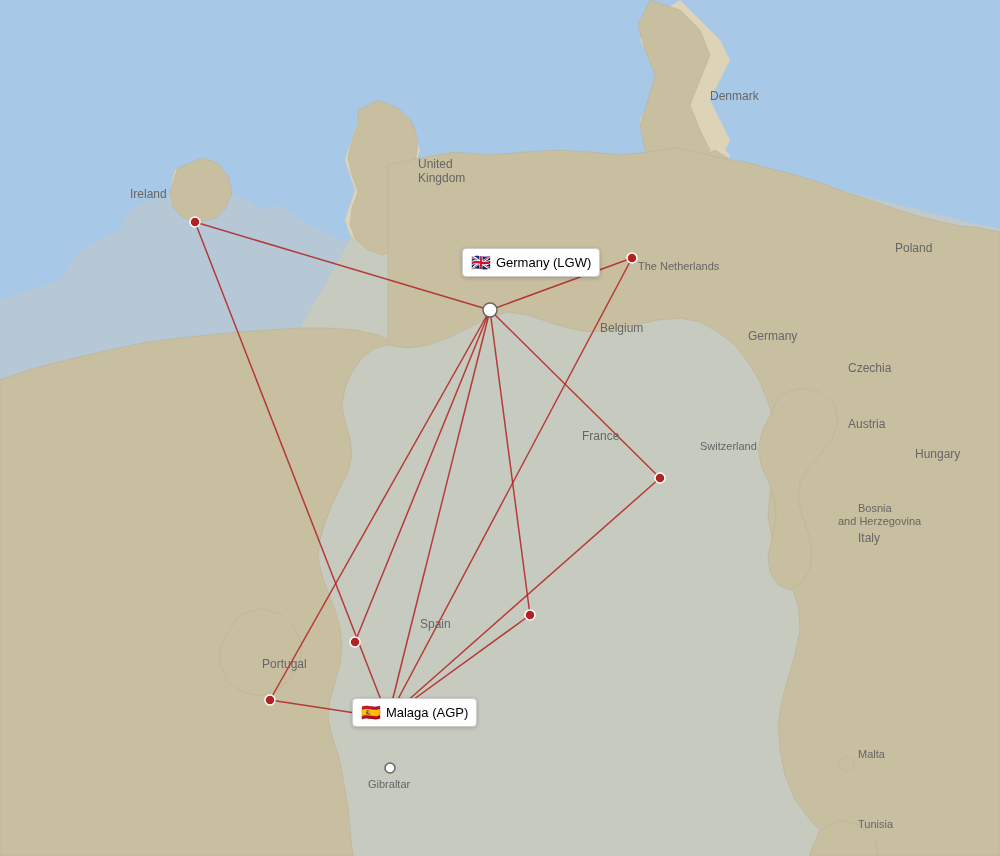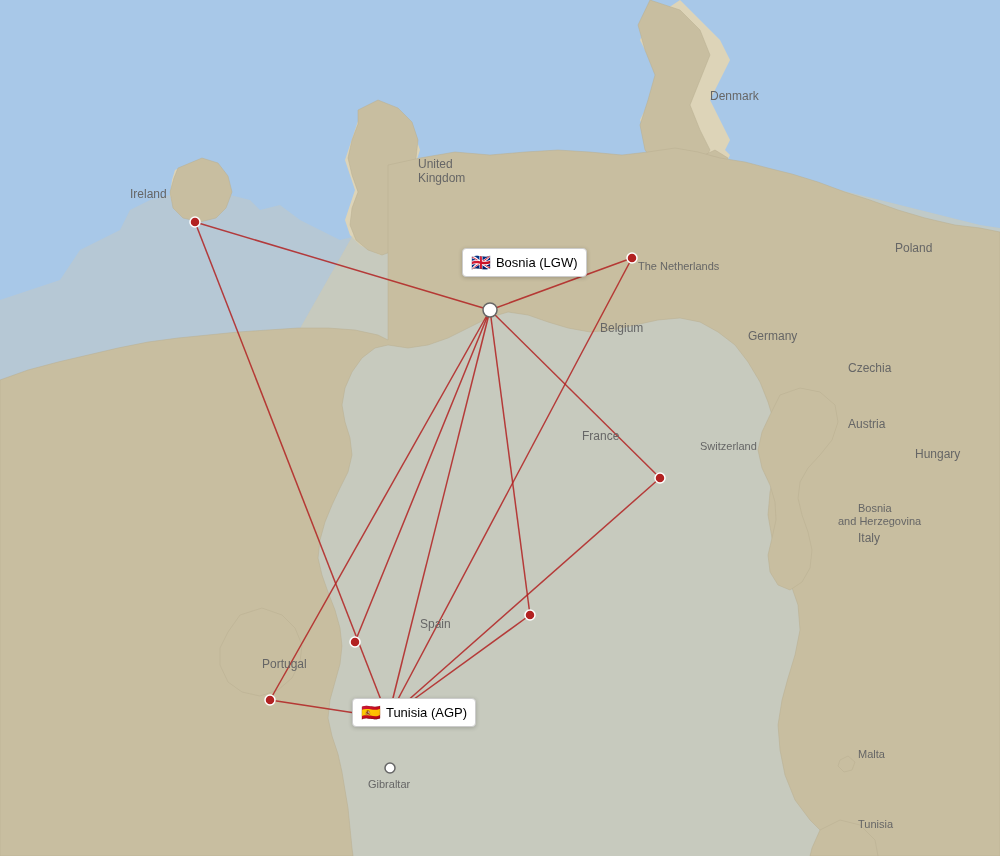--- a/index.html
+++ b/index.html
@@ -171,20 +171,20 @@
     <text x="858" y="542" font-size="12" fill="#666" font-family="Arial">Italy</text>
     <text x="858" y="512" font-size="11" fill="#666" font-family="Arial">Bosnia</text>
     <text x="838" y="525" font-size="11" fill="#666" font-family="Arial">and Herzegovina</text>
     <text x="368" y="788" font-size="11" fill="#666" font-family="Arial">Gibraltar</text>
     <text x="858" y="758" font-size="11" fill="#666" font-family="Arial">Malta</text>
     <text x="858" y="828" font-size="11" fill="#666" font-family="Arial">Tunisia</text>
   </svg>
 
   <div class="airport-label" style="left: 462px; top: 248px;">
     <span class="flag">🇬🇧</span>
-    <span>Bosnia (LGW)</span>
+    <span>Germany (LGW)</span>
   </div>
 
   <div class="airport-label" style="left: 352px; top: 698px;">
     <span class="flag">🇪🇸</span>
-    <span>Tunisia (AGP)</span>
+    <span>Malaga (AGP)</span>
   </div>
 </div>
 
 </body></html>

